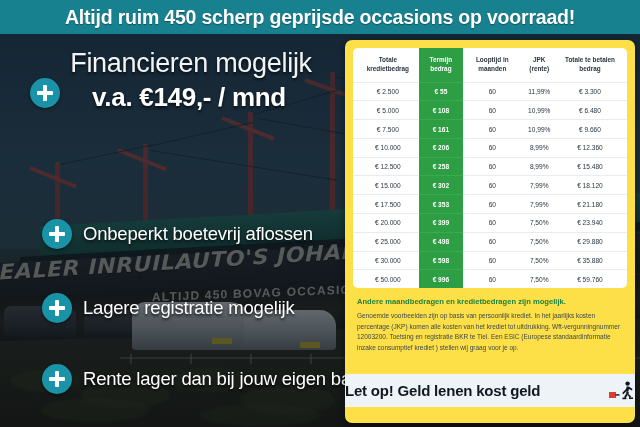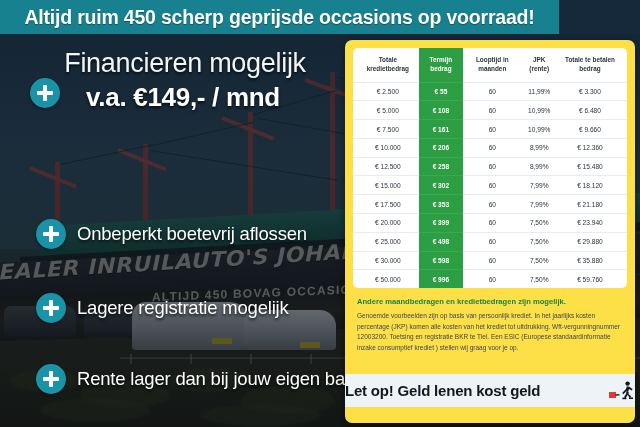--- a/index.html
+++ b/index.html
@@ -17,21 +17,21 @@
     width: 640px;
     height: 427px;
     overflow: hidden;
     background: #16293a;
   }
 
   
   .topbar {
     position: absolute;
     left: 0; top: 0;
-    width: 559px; height: 34px;
+    width: 640px; height: 34px;
     background: #17818f;
     display: flex;
     align-items: center;
     justify-content: center;
     z-index: 40;
   }
   .topbar-text {
     color: #ffffff;
     font-size: 19.5px;
     font-weight: bold;
@@ -196,21 +196,21 @@
   
   .left-col {
     position: absolute;
     left: 0; top: 34px;
     width: 348px; height: 393px;
     z-index: 25;
   }
 
   .headline-block {
     position: absolute;
-    left: 18px; top: 14px;
+    left: 24px; top: 14px;
     width: 316px;
     text-align: center;
   }
   .headline-1 {
     color: #f2f5f6;
     font-size: 27px;
     font-weight: normal;
     letter-spacing: -0.3px;
     text-shadow: 0 2px 3px rgba(0,0,0,.7);
     white-space: nowrap;
@@ -222,21 +222,21 @@
     font-weight: bold;
     letter-spacing: -0.3px;
     text-shadow: 0 2px 3px rgba(0,0,0,.7);
     white-space: nowrap;
     margin-top: 3px;
     margin-left: 14px;
   }
 
   .bullet {
     position: absolute;
-    left: 36px;
+    left: 42px;
     display: flex;
     align-items: center;
     gap: 11px;
     width: 320px;
   }
   .bullet-1 { top: 44px; left: 30px; }
   .bullet-2 { top: 185px; }
   .bullet-3 { top: 259px; }
   .bullet-4 { top: 330px; }
 

